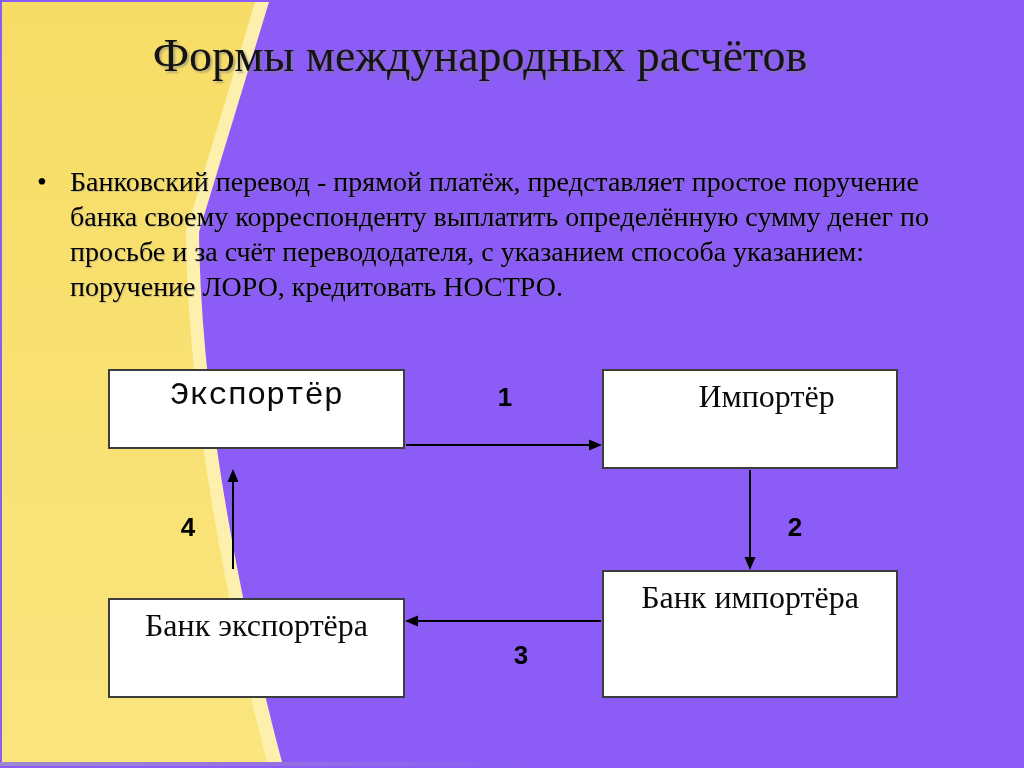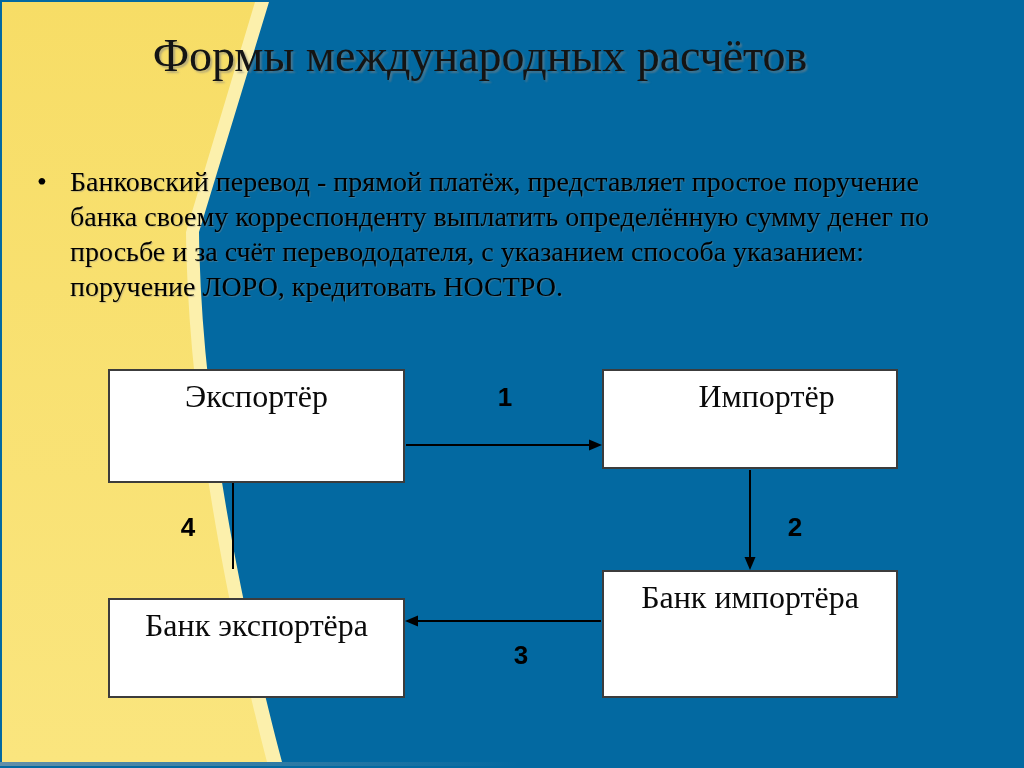--- a/index.html
+++ b/index.html
@@ -1,20 +1,20 @@
 <!DOCTYPE html>
 <html><head>
 <meta charset="utf-8">
 <style>
   html,body{margin:0;padding:0;background:#ffffff;}
   .slide{
     position:relative;
     width:1024px;height:768px;
     overflow:hidden;
-    background:#0369a1;
+    background:#8b5cf6;
     font-family:"Liberation Serif","DejaVu Serif",serif;
   }
   .bg{position:absolute;left:0;top:0;width:1024px;height:768px;}
   .title{
     position:absolute;left:50px;top:28px;width:860px;
     text-align:center;
     font-size:46px;line-height:56px;
     color:#141414;
     text-shadow:2px 2px 2px rgba(130,130,130,0.55);
     white-space:nowrap;
@@ -85,21 +85,21 @@
       <polygon points="602,445 589,439.5 589,450.5" stroke="none"></polygon>
       <line x1="750" y1="470" x2="750" y2="558"></line>
       <polygon points="750,570 744.5,557 755.5,557" stroke="none"></polygon>
       <line x1="601" y1="621" x2="417" y2="621"></line>
       <polygon points="405,621 418,615.5 418,626.5" stroke="none"></polygon>
       <line x1="233" y1="569" x2="233" y2="481"></line>
       <polygon points="233,469 227.5,482 238.5,482" stroke="none"></polygon>
     </g>
   </svg>
 
-  <div class="dbox" style="left:108px;top:369px;width:297px;height:114px;">
+  <div class="dbox" style="left:108px;top:369px;width:297px;height:80px;font-family:Liberation Mono, monospace;">
     <span>Экспортёр</span>
   </div>
   <div class="dbox" style="left:602px;top:369px;width:296px;height:100px;padding-left:33px;">
     <span>Импортёр</span>
   </div>
   <div class="dbox" style="left:108px;top:570px;width:297px;height:100px;margin-top:28px;">
     <span>Банк экспортёра</span>
   </div>
   <div class="dbox" style="left:602px;top:570px;width:296px;height:128px;">
     <span>Банк импортёра</span>

